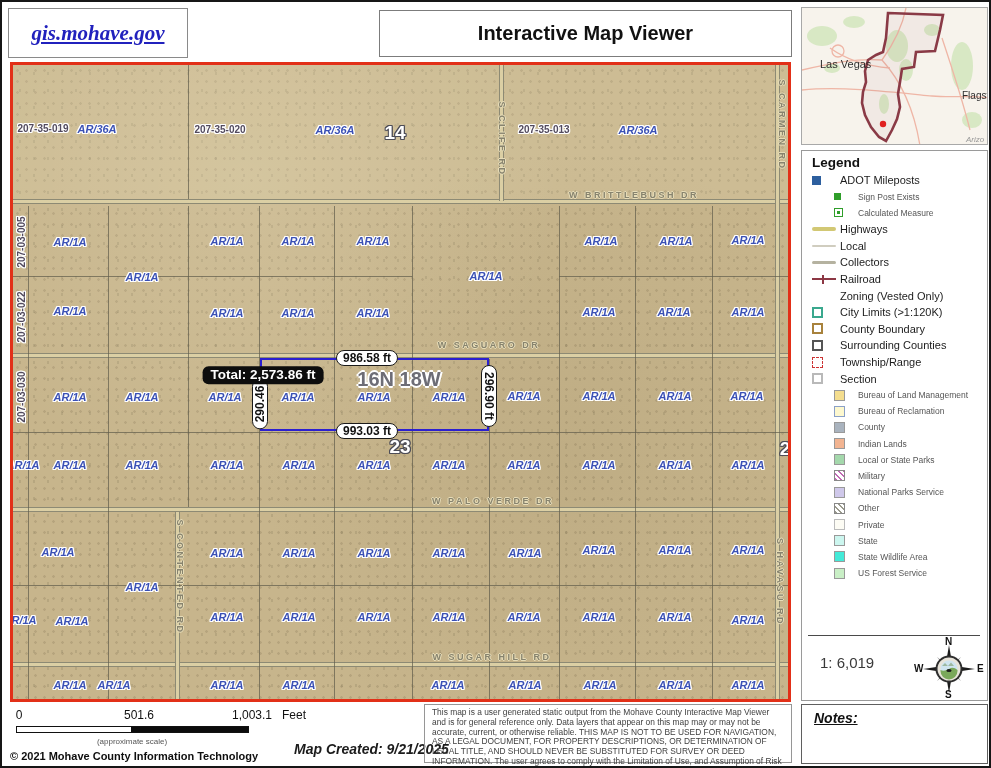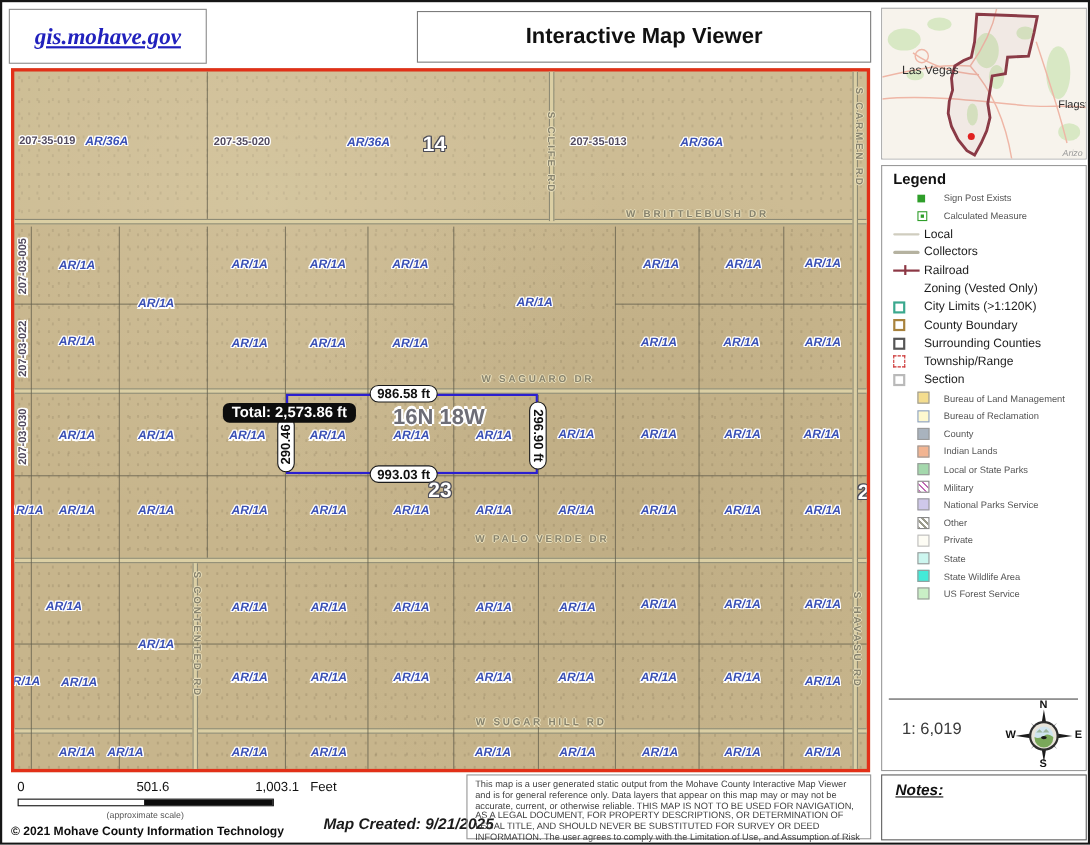--- a/index.html
+++ b/index.html
@@ -195,21 +195,21 @@
         <div class="mlabel zone" style="left: 662px; top: 620px;">AR/1A</div>
         <div class="mlabel zone" style="left: 735px; top: 620px;">AR/1A</div>
         <div class="mlabel pid" style="left: 30px; top: 64px;">207-35-019</div>
         <div class="mlabel pid" style="left: 207px; top: 65px;">207-35-020</div>
         <div class="mlabel pid" style="left: 531px; top: 65px;">207-35-013</div>
         <div class="mlabel pid rotccw" style="left: 9px; top: 177px;">207-03-005</div>
         <div class="mlabel pid rotccw" style="left: 9px; top: 252px;">207-03-022</div>
         <div class="mlabel pid rotccw" style="left: 9px; top: 332px;">207-03-030</div>
         <div class="mlabel roadlb" style="left: 621px; top: 130px;">W BRITTLEBUSH DR</div>
         <div class="mlabel roadlb" style="left: 476px; top: 280px;">W SAGUARO DR</div>
-        <div class="mlabel roadlb" style="left: 480px; top: 425px; text-align: right;">W PALO VERDE DR</div>
+        <div class="mlabel roadlb" style="left: 480px; top: 436px; text-align: right;">W PALO VERDE DR</div>
         <div class="mlabel roadlb" style="left: 479px; top: 592px;">W SUGAR HILL RD</div>
         <div class="mlabel roadlb rotcw" style="left: 488px; top: 74px;">S CLIFE RD</div>
         <div class="mlabel roadlb rotcw" style="left: 768px; top: 60px;">S CARMEN RD</div>
         <div class="mlabel roadlb rotcw" style="left: 166px; top: 512px;">S CONTENTED RD</div>
         <div class="mlabel roadlb rotcw" style="left: 766px; top: 517px;">S HAVASU RD</div>
         <div class="mlabel sec" style="left: 382px; top: 67px;">14</div>
         <div class="mlabel sec" style="left: 387px; top: 381px;">23</div>
         <div class="mlabel sec" style="left: 772px; top: 383px;">2</div>
       </div>
   </div>
@@ -241,33 +241,45 @@
       <circle cx="81" cy="116" r="3.2" fill="#e02020"></circle>
     </svg>
     <span class="loc-lb" style="left:18px;top:50px">Las Vegas</span>
     <span class="loc-lb" style="left:160px;top:82px;font-size:10px">Flagsta</span>
     <span class="loc-lb" style="left:164px;top:127px;font-size:8px;font-style:italic;color:#999">Arizo</span>
   </div>
 
   <div class="legend">
     <div class="lg-title">Legend</div>
     <div id="legend-items">
+        <div class="lg-row">
+          <span class="lg-ic">
+            <span style="width: 9px; height: 9px; background: rgb(45, 95, 158);"></span>
+          </span>
+          <span class="lg-tx">ADOT Mileposts</span>
+        </div>
         <div class="lg-row sub">
           <span class="lg-ic">
             <span style="width: 7px; height: 7px; background: rgb(47, 158, 42);"></span>
           </span>
           <span class="lg-tx">Sign Post Exists</span>
         </div>
         <div class="lg-row sub">
           <span class="lg-ic">
             <span style="width: 9px; height: 9px; border: 1.5px solid rgb(47, 158, 42); background: rgb(255, 255, 255); display: flex; align-items: center; justify-content: center;">
               <span style="width: 3px; height: 3px; background: rgb(47, 158, 42);"></span>
             </span>
           </span>
           <span class="lg-tx">Calculated Measure</span>
+        </div>
+        <div class="lg-row">
+          <span class="lg-ic">
+            <span style="width: 24px; height: 4px; background: rgb(210, 200, 116); border-radius: 2px;"></span>
+          </span>
+          <span class="lg-tx">Highways</span>
         </div>
         <div class="lg-row">
           <span class="lg-ic">
             <span style="width: 24px; height: 2px; background: rgb(208, 205, 191); border-radius: 2px;"></span>
           </span>
           <span class="lg-tx">Local</span>
         </div>
         <div class="lg-row">
           <span class="lg-ic">
             <span style="width: 24px; height: 3px; background: rgb(181, 178, 160); border-radius: 2px;"></span>

